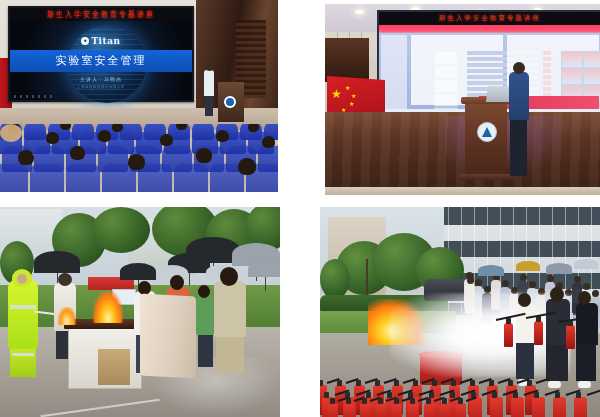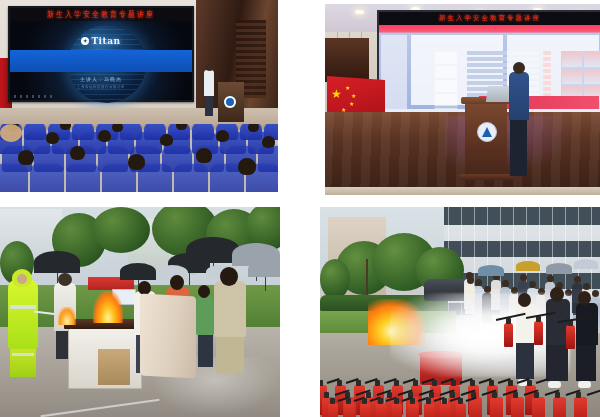--- a/index.html
+++ b/index.html
@@ -248,20 +248,21 @@
     <div class="p1-screenframe">
       <div class="p1-banner">
         <span>新生入学安全教育专题讲座</span>
       </div>
       <div class="p1-slide">
         <div class="p1-globe"></div>
         <div class="p1-logo">
           <span class="mark">✦</span><span>Titan</span>
         </div>
         <div class="p1-bluebar"></div>
+        <div class="p1-title">实验室安全管理</div>
         <div class="p1-sub">主讲人：马晓杰</div>
         <div class="p1-sub2">上海泰坦科技股份有限公司</div>
         <div class="p1-dots"></div>
       </div>
     </div>
 
     <div class="p1-stage layer"></div>
     <div class="p1-podium layer"></div>
     <div class="p1-speaker-l layer"></div>
     <div class="p1-speaker-b layer"></div>

